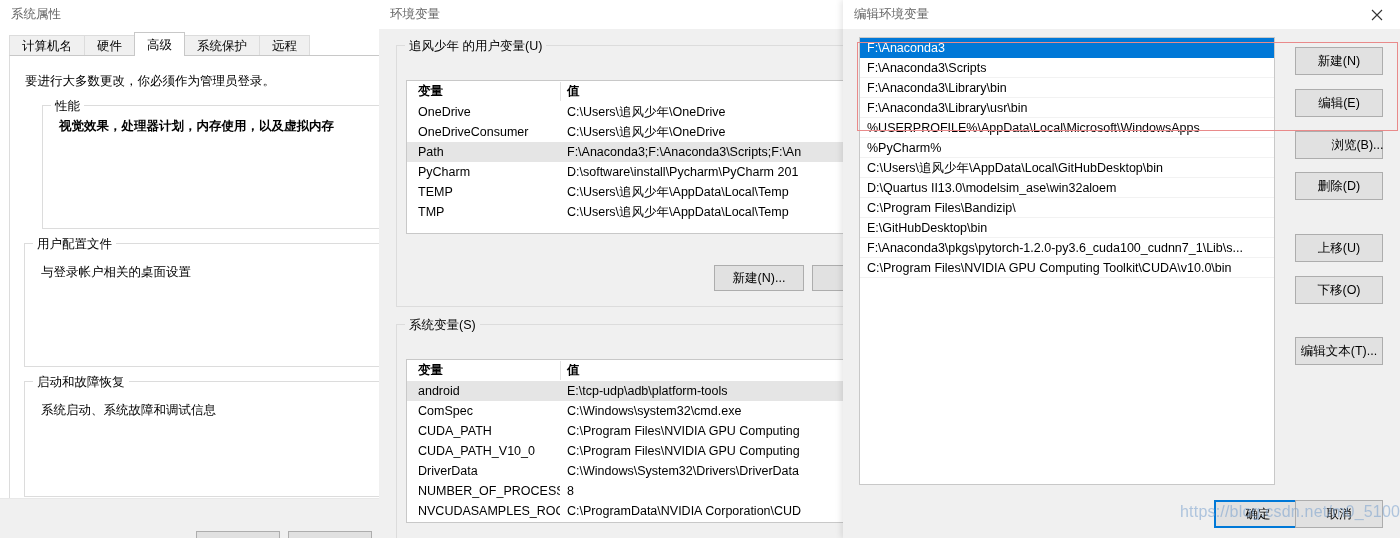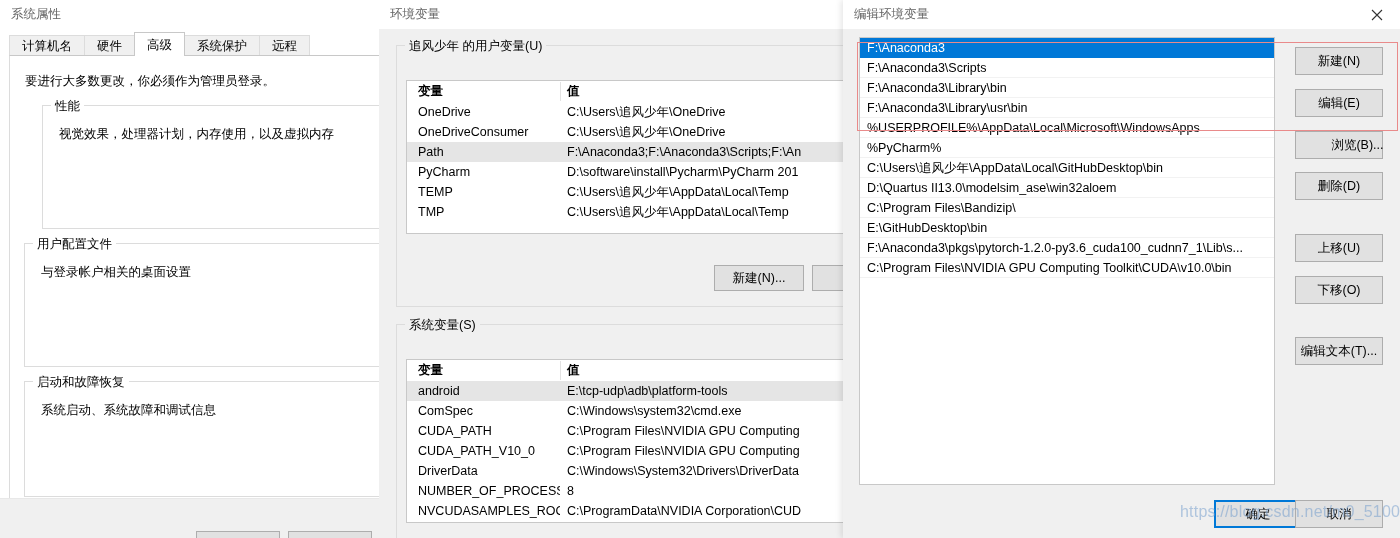--- a/index.html
+++ b/index.html
@@ -238,21 +238,21 @@
     <div class="tab">系统保护</div>
     <div class="tab">远程</div>
   </div>
 
   <div class="tabpage">
 
     <div style="position:absolute; left:15px; top:17px; font-size:12.5px; white-space:nowrap;">要进行大多数更改，你必须作为管理员登录。</div>
 
     <div class="groupbox" style="left:14px; top:49px; width:400px; height:124px;margin-left:18px;">
       <div class="gb-label">性能</div>
-      <div class="gb-text" style="top:20px;">视觉效果，处理器计划，内存使用，以及虚拟内存</div>
+      <div class="gb-text" style="top:12px;font-weight:bold;">视觉效果，处理器计划，内存使用，以及虚拟内存</div>
       <div style="position:absolute; right:-46px; top:66px; width:78px; height:26px;
                   background:#e1e1e1; border:1px solid #adadad; box-sizing:border-box;"></div>
     </div>
 
     <div class="groupbox" style="left:14px; top:187px; width:400px; height:124px;">
       <div class="gb-label">用户配置文件</div>
       <div class="gb-text" style="top:20px;">与登录帐户相关的桌面设置</div>
       <div style="position:absolute; right:-46px; top:66px; width:78px; height:26px;
                   background:#e1e1e1; border:1px solid #adadad; box-sizing:border-box;"></div>
     </div>

